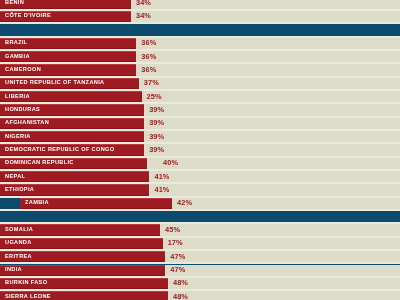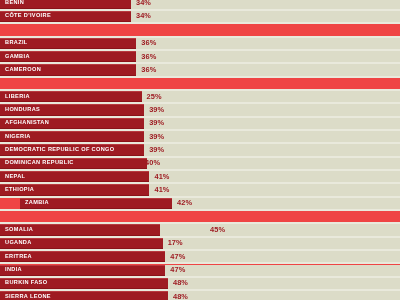--- a/index.html
+++ b/index.html
@@ -9,21 +9,21 @@
     width:400px; height:300px;
     overflow:hidden;
     background:#dcdcc8;
     font-family:"Liberation Sans", sans-serif;
   }
 
   #chart {
     position:relative;
     width:400px;
     height:300px;
-    background:#ef4444;
+    background:#0c4a6e;
     overflow:hidden;
   }
 
   
   .row {
     position:absolute;
     left:0;
     width:400px;
     height:11.3px;
     background:#dcdcc8;
@@ -108,20 +108,26 @@
       <span class="value" style="left: 141.22px;">36%</span>
     </div>
     <div class="row-gap" style="top: 62.2px;"></div>
     <div class="row" style="top: 64.25px;">
       <div class="bar" style="width: 136.22px;">
         <span class="bar-label">CAMEROON</span>
       </div>
       <span class="value" style="left: 141.22px;">36%</span>
     </div>
     <div class="row-gap" style="top: 75.55px;"></div>
+    <div class="row" style="top: 77.6px;">
+      <div class="bar" style="width: 138.865px;">
+        <span class="bar-label">UNITED REPUBLIC OF TANZANIA</span>
+      </div>
+      <span class="value" style="left: 143.865px;">37%</span>
+    </div>
     <div class="row-gap" style="top: 88.9px;"></div>
     <div class="row" style="top: 90.95px;">
       <div class="bar" style="width: 141.51px;">
         <span class="bar-label">LIBERIA</span>
       </div>
       <span class="value" style="left: 146.51px;">25%</span>
     </div>
     <div class="row-gap" style="top: 102.25px;"></div>
     <div class="row" style="top: 104.3px;">
       <div class="bar" style="width: 144.155px;">
@@ -148,21 +154,21 @@
       <div class="bar" style="width: 144.155px;">
         <span class="bar-label">DEMOCRATIC REPUBLIC OF CONGO</span>
       </div>
       <span class="value" style="left: 149.155px;">39%</span>
     </div>
     <div class="row-gap" style="top: 155.65px;"></div>
     <div class="row" style="top: 157.7px;">
       <div class="bar" style="width: 146.8px;">
         <span class="bar-label">DOMINICAN REPUBLIC</span>
       </div>
-      <span class="value" style="left: 145px; text-align: right;">40%</span>
+      <span class="value" style="left: 163px; text-align: right;">40%</span>
     </div>
     <div class="row-gap" style="top: 169px;"></div>
     <div class="row" style="top: 171.05px;">
       <div class="bar" style="width: 149.445px;">
         <span class="bar-label">NEPAL</span>
       </div>
       <span class="value" style="left: 154.445px;">41%</span>
     </div>
     <div class="row-gap" style="top: 182.35px;"></div>
     <div class="row" style="top: 184.4px;">
@@ -177,21 +183,21 @@
         <span class="bar-label">ZAMBIA</span>
       </div>
       <span class="value" style="left: 157.09px;">42%</span>
     </div>
     <div class="row-gap" style="top: 209.05px;"></div>
     <div class="row-gap" style="top: 222.4px;"></div>
     <div class="row" style="top: 224.45px;">
       <div class="bar" style="width: 160.025px;">
         <span class="bar-label">SOMALIA</span>
       </div>
-      <span class="value" style="left: 165.025px; margin-left: 45px;">45%</span>
+      <span class="value" style="left: 165.025px;">45%</span>
     </div>
     <div class="row-gap" style="top: 235.75px;"></div>
     <div class="row" style="top: 237.8px;">
       <div class="bar" style="width: 162.67px;">
         <span class="bar-label">UGANDA</span>
       </div>
       <span class="value" style="left: 167.67px;">17%</span>
     </div>
     <div class="row-gap" style="top: 249.1px;"></div>
     <div class="row" style="top: 251.15px;">

